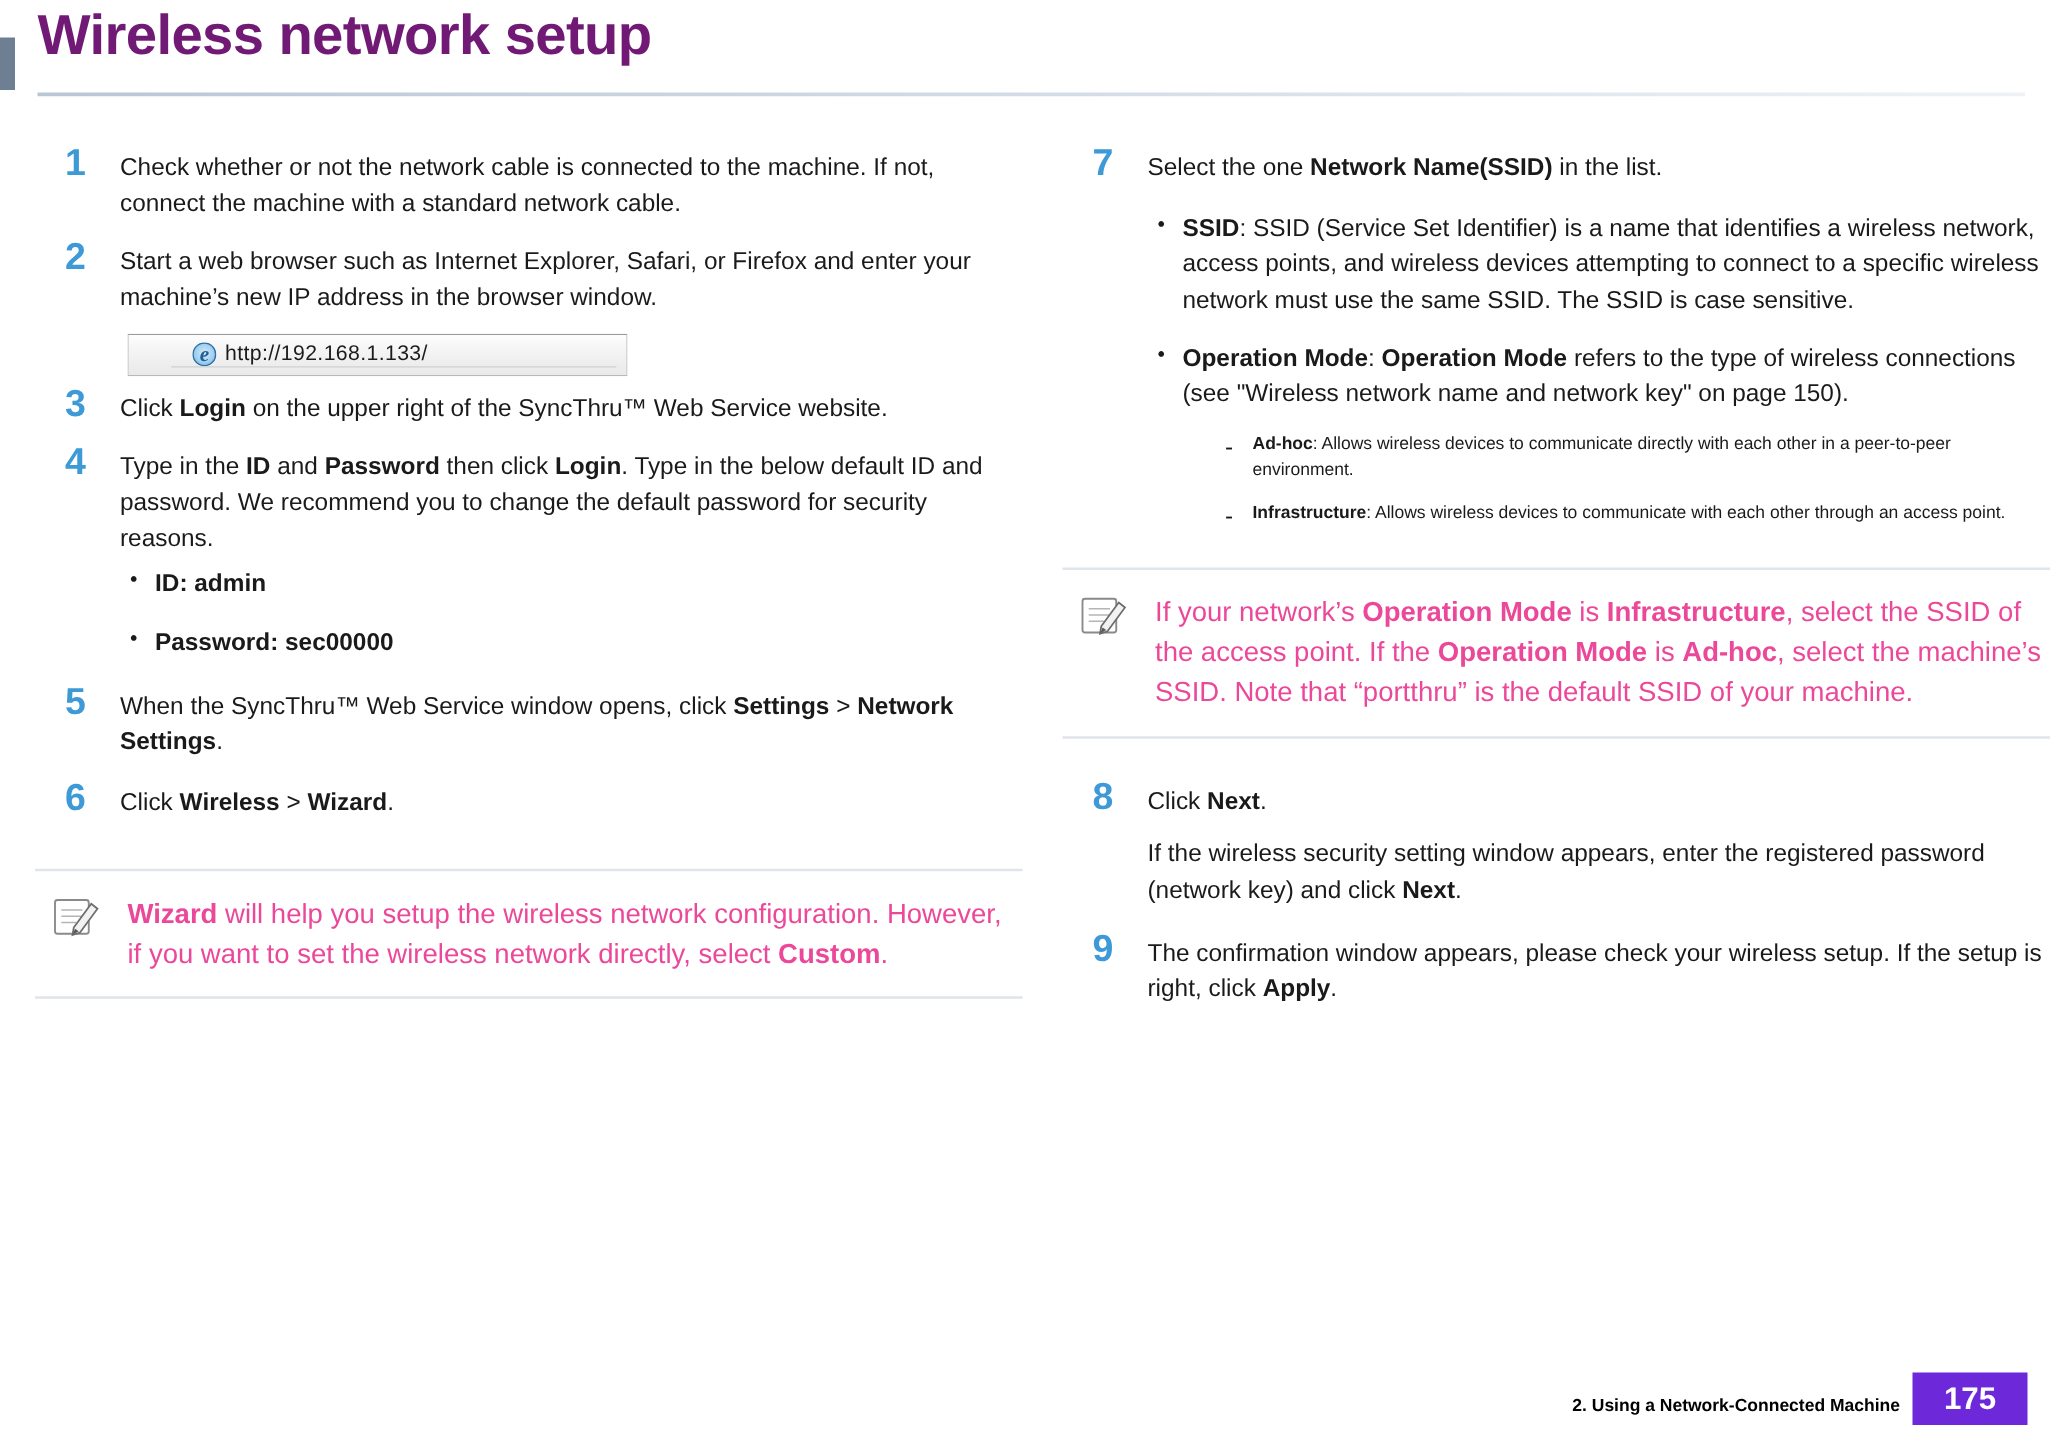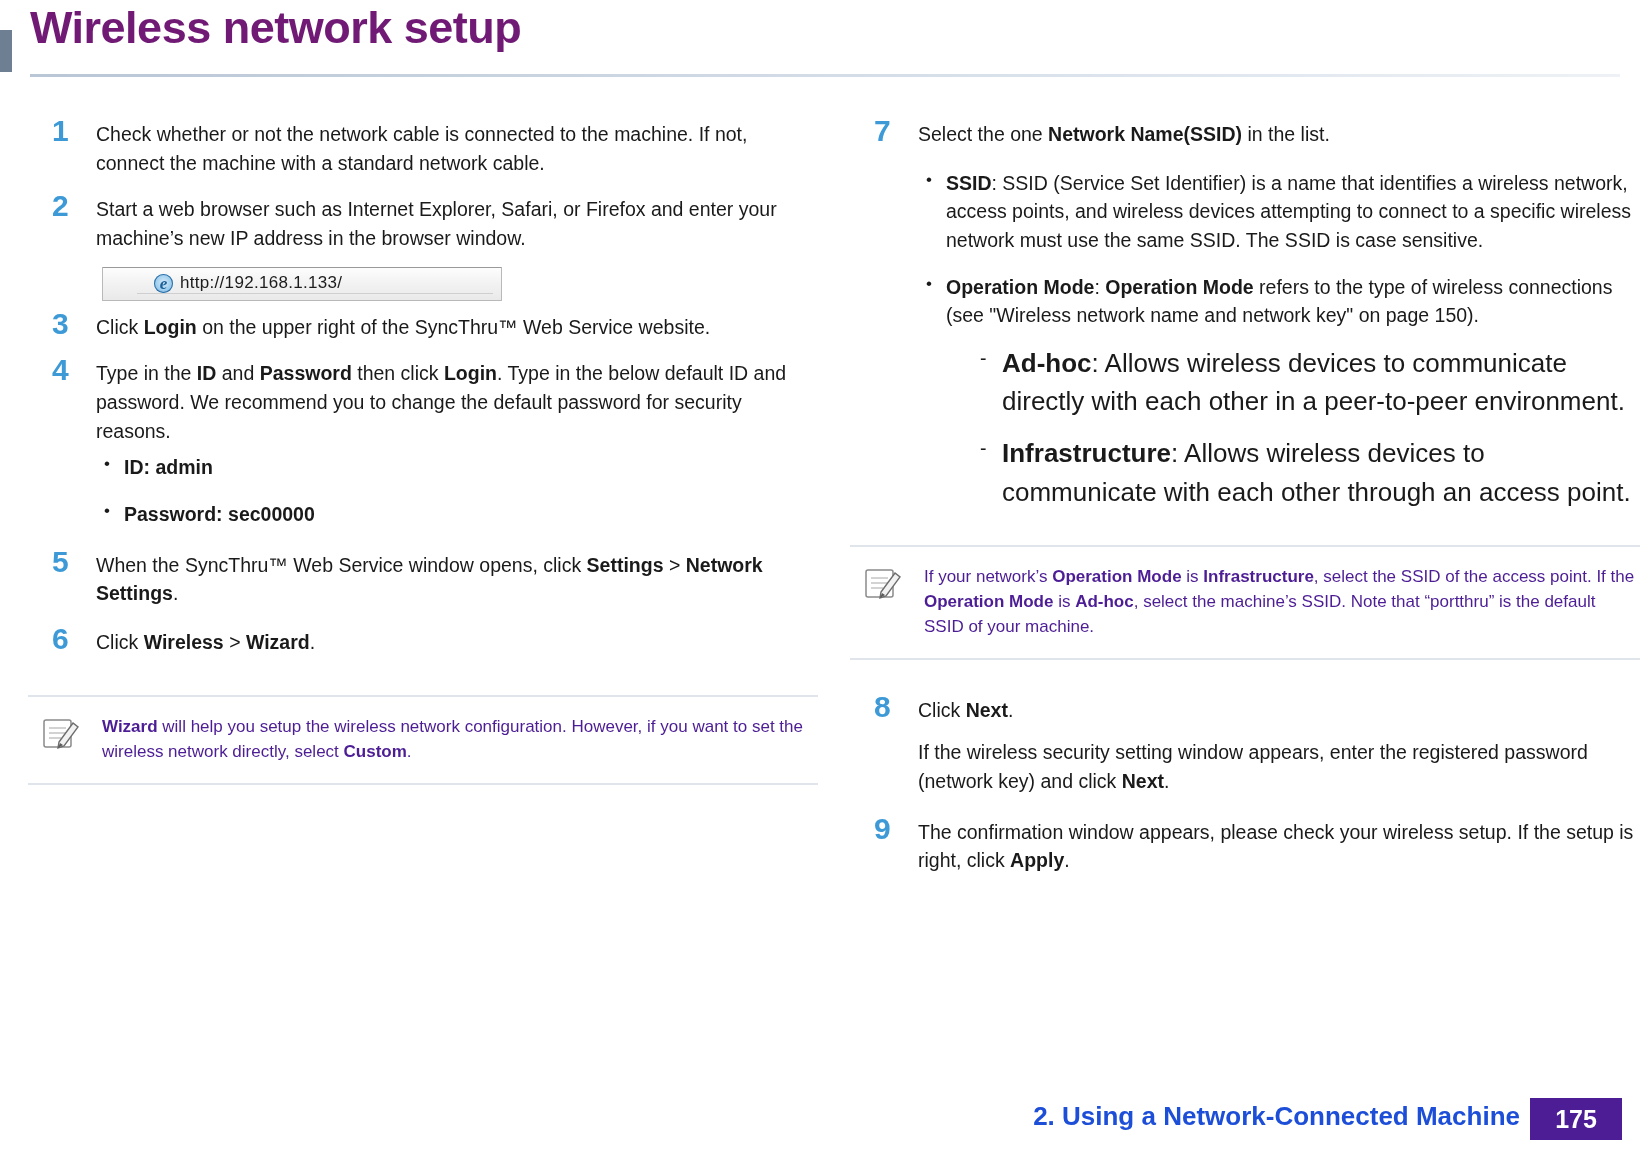--- a/index.html
+++ b/index.html
@@ -91,21 +91,21 @@
   }
   ul.dash {
     list-style: none;
     margin: 8px 0 0 0;
     padding: 0 0 0 26px;
   }
   ul.dash > li {
     position: relative;
     padding-left: 30px;
     margin-bottom: 10px;
-    font-size: 26px;
+    font-size: 14px;
     line-height: 1.47;
     color: #1a1a1a;
   }
   ul.dash > li:before {
     content: "-";
     position: absolute;
     left: 8px; top: 0px;
     font-size: 19.5px;
     color: #1a1a1a;
   }
@@ -168,46 +168,46 @@
     padding: 18px 4px 18px 74px;
     border-top: 2px solid #dfe5ea;
     border-bottom: 2px solid #dfe5ea;
   }
   .note .icon {
     position: absolute;
     left: 14px; top: 20px;
     width: 38px; height: 34px;
   }
   .note-text {
-    font-size: 17px;
+    font-size: 22px;
     line-height: 1.47;
-    color: #4c1d95;
+    color: #ec4899;
   }
   .note-right { width: 790px; }
 
   
   .footer {
     position: absolute;
     left: 0; bottom: 22px;
     width: 1650px;
     height: 34px;
   }
   .footer-text {
     position: absolute;
     right: 130px; bottom: 4px;
-    font-size: 26px;
-    font-weight: bold;
-    color: #1d4ed8;
+    font-size: 14px;
+    font-weight: bold;
+    color: #000000;
     white-space: nowrap;
   }
   .footer-page {
     position: absolute;
     right: 28px; bottom: -4px;
     width: 92px; height: 42px;
-    background: #4c1d95;
+    background: #6d28d9;
     color: #ffffff;
     font-size: 25px;
     font-weight: bold;
     display: flex;
     align-items: center;
     justify-content: center;
   }
 </style>
 </head>
 <body>

